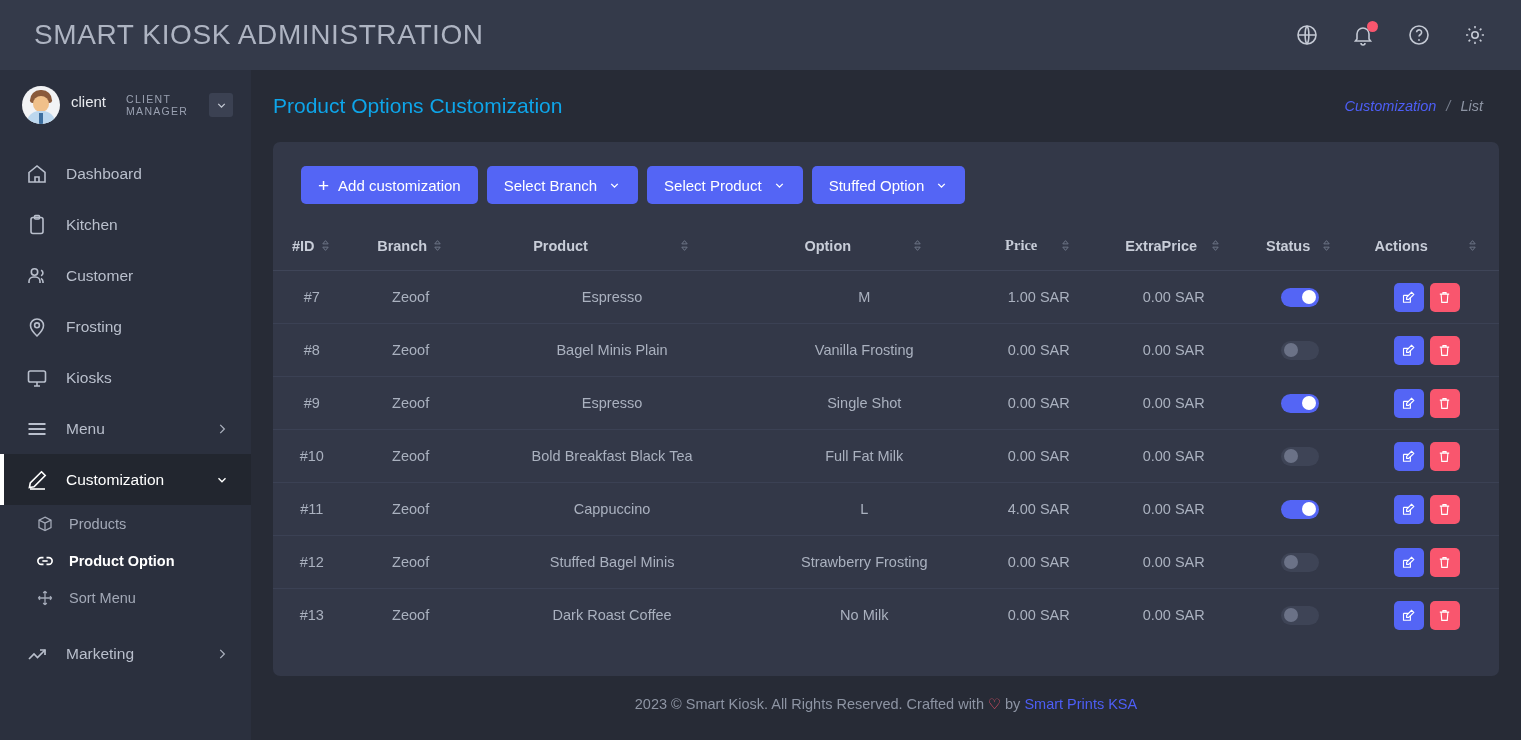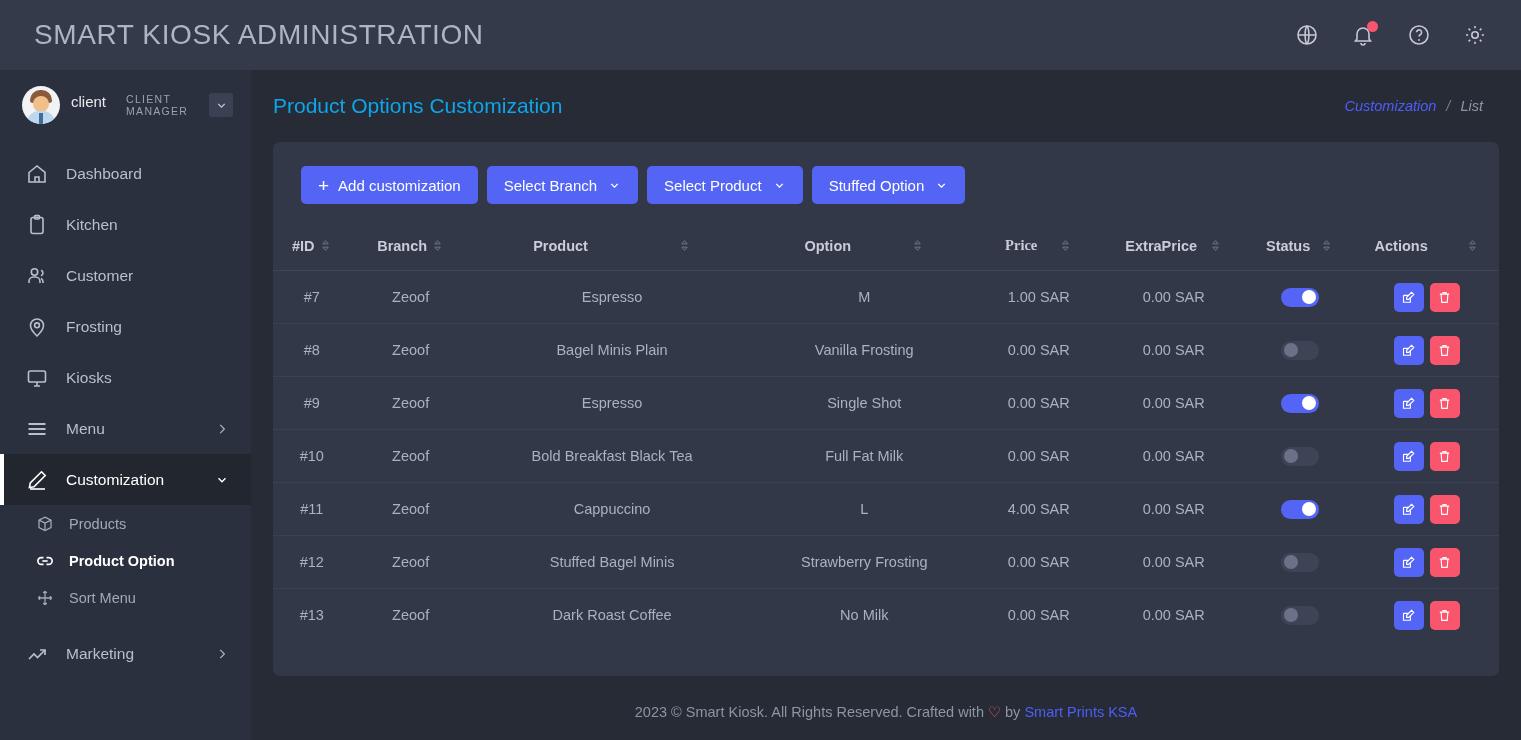--- a/index.html
+++ b/index.html
@@ -155,21 +155,21 @@
     width: 30px; height: 29px; border-radius: 5px;
     display: flex; align-items: center; justify-content: center;
     cursor: pointer; color: #ffffff;
   }
   .abtn svg { width: 15px; height: 15px; display: block; }
   .abtn.edit { background: #5465f5; }
   .abtn.del  { background: #f9566e; }
 
   .footer {
     text-align: center; font-size: 14.5px; color: #8d94a3;
-    margin-top: 28px;
+    margin-top: 20px;
   }
   .footer .heart { color: #f9566e; }
   .footer .flink { color: #4d5ef6; cursor: pointer; }
 
   
   .c-id     { width: 92px; }
   .c-branch { width: 140px; }
   .c-prod   { width: 330px; }
   .c-opt    { width: 260px; }
   .c-price  { width: 150px; }

